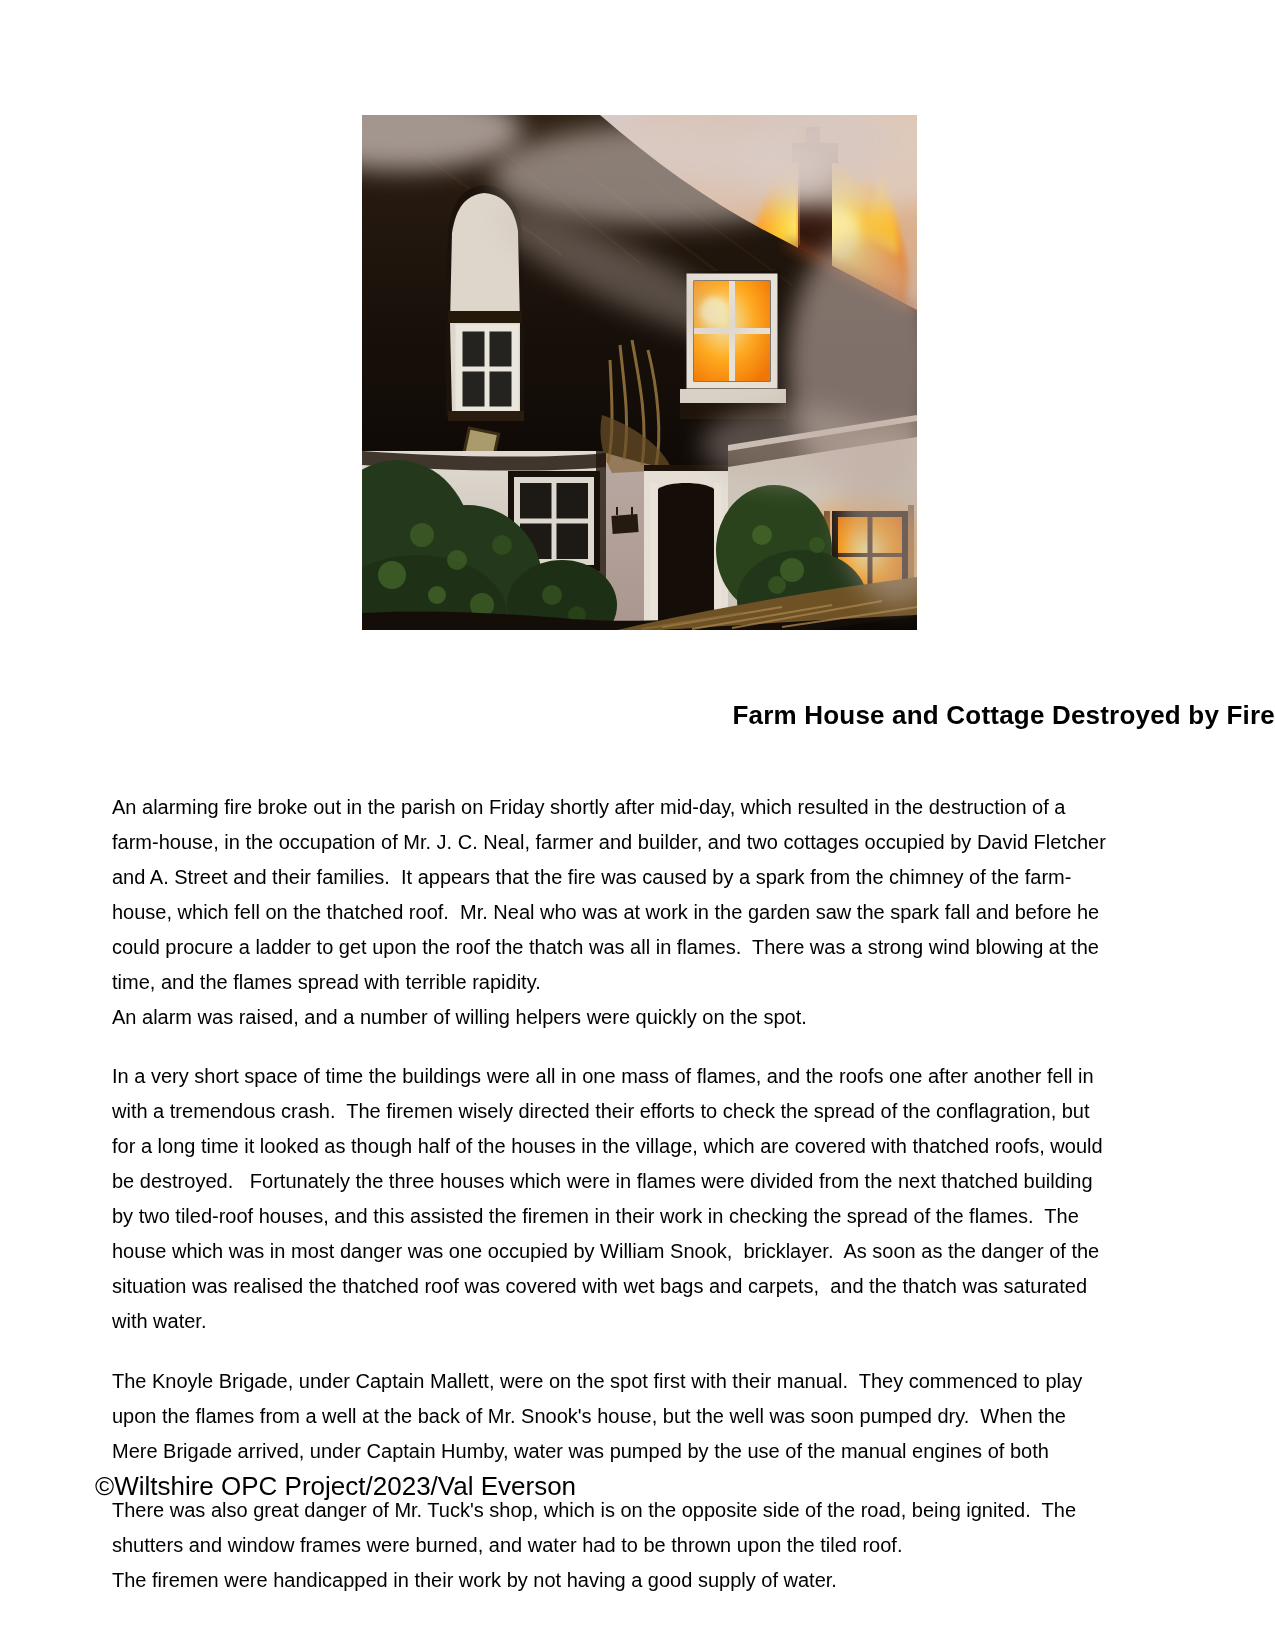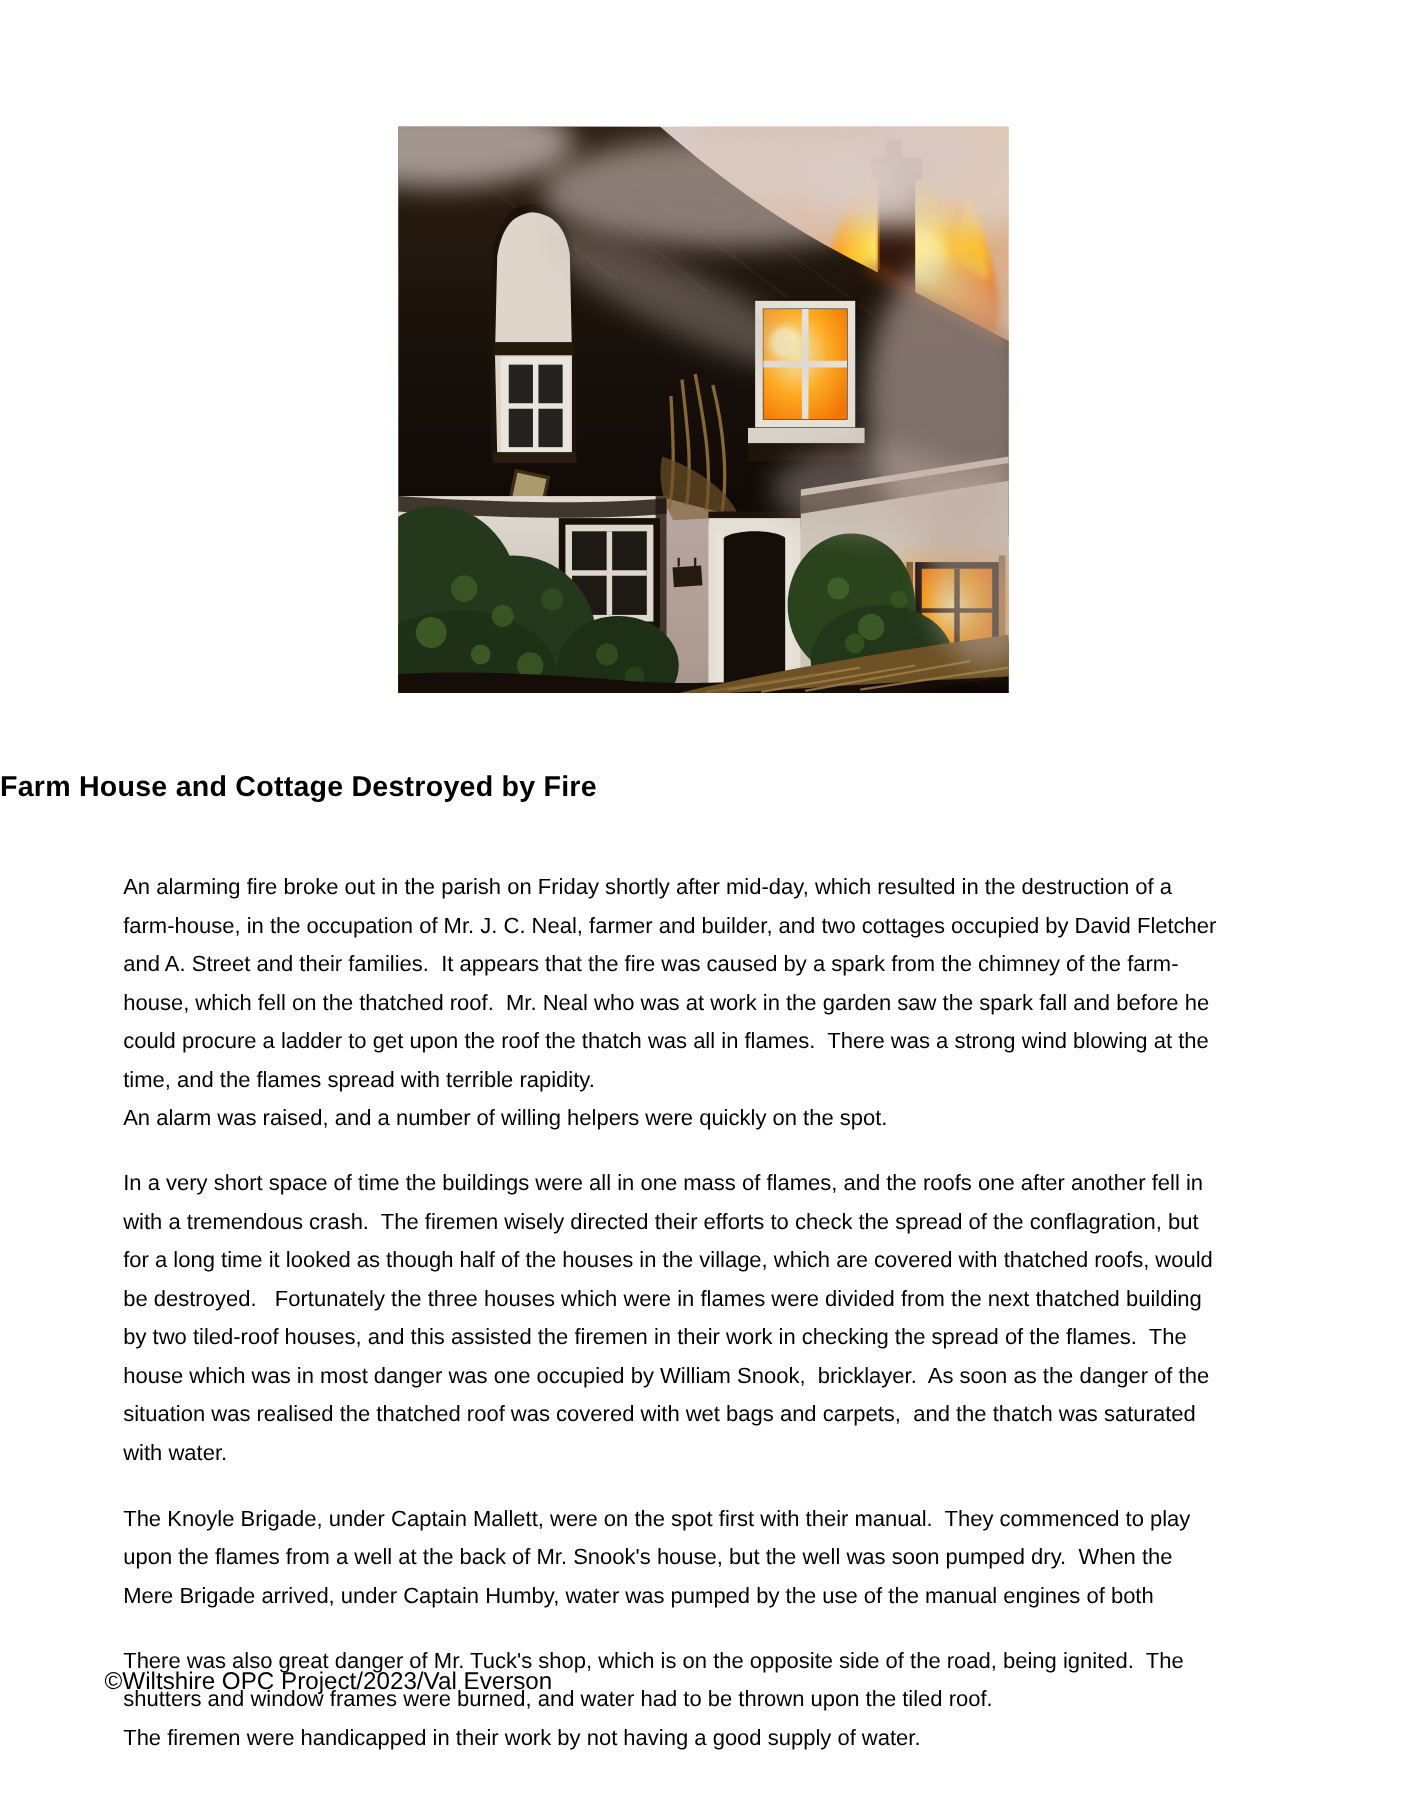--- a/index.html
+++ b/index.html
@@ -19,43 +19,43 @@
     width: 555px;
     height: 515px;
     margin: 0;
   }
   .photo svg { display: block; width: 100%; height: 100%; }
   .title {
     position: absolute;
     top: 700px;
     left: 0;
     width: 1275px;
-    text-align: left;
+    text-align: right;
     font-size: 26px;
     font-weight: bold;
     margin: 0;
     letter-spacing: 0.2px;
   }
   .content {
     position: absolute;
     left: 112px;
     top: 790px;
     width: 1100px;
   }
   .content p {
     margin: 0 0 24.25px 0;
     font-size: 20px;
     line-height: 35px;
     white-space: pre;
   }
   .footer {
     position: absolute;
     left: 95px;
-    top: 1516px;
-    font-size: 22px;
+    top: 1474px;
+    font-size: 26px;
     line-height: 24px;
     white-space: pre;
   }
 </style>
 </head>
 <body>
 
 <figure class="photo" aria-label="Thatched farm house and cottage on fire: dark thatch roof, flames and smoke around the chimney, glowing windows, white timber-framed walls, green bushes and straw on the ground">
   <svg viewBox="0 0 555 515" xmlns="http://www.w3.org/2000/svg">
     <defs>

